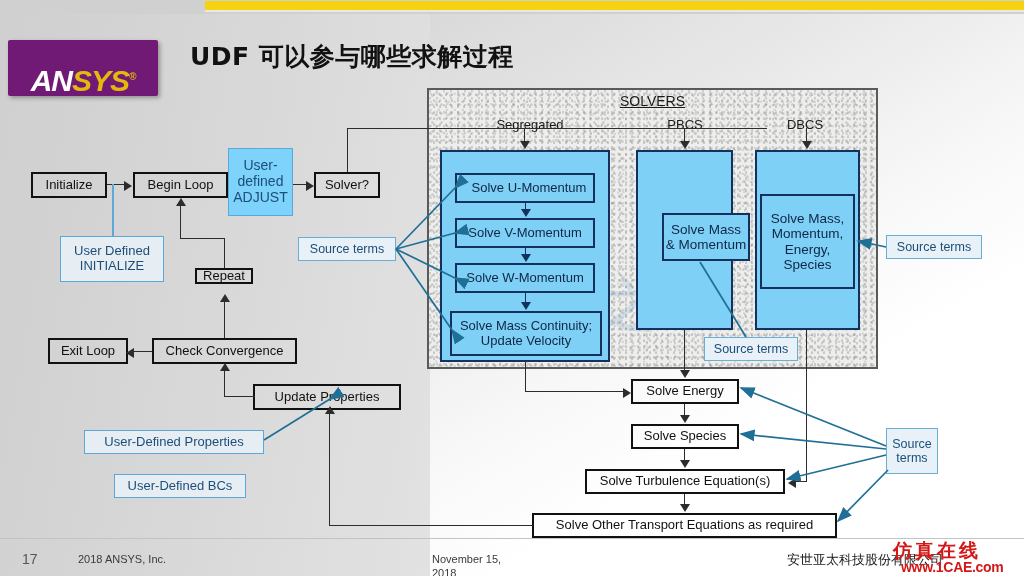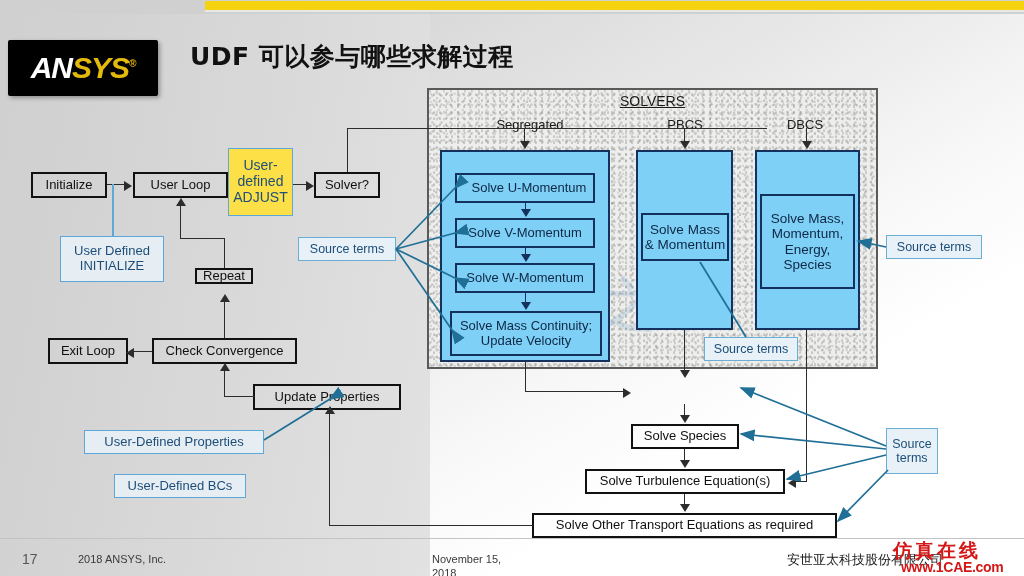--- a/index.html
+++ b/index.html
@@ -16,38 +16,38 @@
   .bg-base{position:absolute;left:0;top:0;width:1024px;height:576px;
     background:linear-gradient(150deg,#d4d4d4 0%,#d9d9d9 22%,#e9e9e9 44%,#f7f7f7 60%,#ffffff 74%,#ffffff 100%);}
   .bg-left-shade{position:absolute;left:0;top:0;width:430px;height:576px;
     background:linear-gradient(100deg,#cfcfcf 0%,#d6d6d6 40%,#dcdcdc 70%,#e2e2e2 100%);}
   .bg-topstrip{position:absolute;left:0;top:0;width:1024px;height:14px;background:#d0d0d0;}
   .yellow-bar{position:absolute;left:205px;top:1px;width:819px;height:9px;background:#f5d310;}
   .yellow-bar-sh{position:absolute;left:205px;top:10px;width:819px;height:2px;background:#e8e8e8;}
   .bottom-rule{position:absolute;left:0;top:538px;width:1024px;height:1px;background:#c3c3c3;}
 
   
-  .logo{position:absolute;left:8px;top:40px;width:150px;height:56px;background:#000000;
+  .logo{position:absolute;left:8px;top:40px;width:150px;height:56px;background:#701a75;
     border-radius:2px;box-shadow:2px 2px 4px rgba(0,0,0,.32);
-    display:flex;align-items:center;justify-content:center;}
+    display:flex;align-items:flex-end;justify-content:center;}
   .logo-text{font-family:"Liberation Sans","DejaVu Sans",sans-serif;font-weight:bold;
     font-size:30px;letter-spacing:-1px;line-height:1;font-style:italic;}
   .logo-an{color:#ffffff;}
   .logo-sys{color:#e3b90b;}
   .logo-reg{color:#e3b90b;font-size:10px;vertical-align:super;}
 
   .title{position:absolute;left:190px;top:40px;font-size:25px;font-weight:bold;color:#111;
     font-family:"DejaVu Sans","Liberation Sans",sans-serif;letter-spacing:.5px;white-space:nowrap;}
 
   
   .node{position:absolute;box-sizing:border-box;display:flex;align-items:center;justify-content:center;
     text-align:center;line-height:1.12;}
   .blk{border:2px solid #111;background:transparent;color:#111;font-size:13px;}
   .udf{border:1.5px solid #5da8d8;background:#e7eef3;color:#1d4e7a;font-size:13px;}
-  .udf-b{border:1.5px solid #5da8d8;background:#fde047;color:#1d4e7a;font-size:14px;}
+  .udf-b{border:1.5px solid #5da8d8;background:#7dd3fc;color:#1d4e7a;font-size:14px;}
   .sol-outer{border:2px solid #13315c;background:#7fd0f7;}
   .sol-inner{border:2px solid #13315c;background:#7fd0f7;color:#0d2744;font-size:13px;}
   .src{border:1.5px solid #6aaed4;background:#e7f1f7;color:#1d4e7a;font-size:12.5px;}
 
   
   .solvers-panel{position:absolute;left:427px;top:88px;width:451px;height:281px;
     box-sizing:border-box;border:2px solid #5a5a5a;
     background-color:#eeeeec;
     background-image:
       radial-gradient(circle at 12% 18%, rgba(130,130,130,.30) 0 1px, transparent 1.6px),
@@ -120,43 +120,44 @@
   <div class="node sol-outer" style="left:440px;top:150px;width:170px;height:212px;"></div>
   <div class="node sol-outer" style="left:636px;top:150px;width:97px;height:180px;"></div>
   <div class="node sol-outer" style="left:755px;top:150px;width:105px;height:180px;"></div>
 
   <div class="node sol-inner" style="left:455px;top:173px;width:140px;height:30px;padding-left:8px;">Solve U-Momentum</div>
   <div class="node sol-inner" style="left:455px;top:218px;width:140px;height:30px;">Solve V-Momentum</div>
   <div class="node sol-inner" style="left:455px;top:263px;width:140px;height:30px;">Solve W-Momentum</div>
   <div class="node sol-inner" style="left:450px;top:311px;width:152px;height:45px;white-space:pre-line;">Solve Mass Continuity;
 Update Velocity</div>
 
-  <div class="node sol-inner" style="left:641px;top:213px;width:88px;height:48px;white-space:pre-line;font-size:13.5px;">Solve Mass
+  <div class="node sol-inner" style="left:662px;top:213px;width:88px;height:48px;white-space:pre-line;font-size:13.5px;">Solve Mass
 &amp; Momentum</div>
 
   <div class="node sol-inner" style="left:760px;top:194px;width:95px;height:95px;white-space:pre-line;font-size:13.5px;">Solve Mass,
 Momentum,
 Energy,
 Species</div>
 
   <div class="node blk" style="left:31px;top:172px;width:76px;height:26px;">Initialize</div>
-  <div class="node blk" style="left:133px;top:172px;width:95px;height:26px;">User Loop</div>
+  <div class="node blk" style="left:133px;top:172px;width:95px;height:26px;">Begin Loop</div>
   <div class="node udf-b" style="left:228px;top:148px;width:65px;height:68px;white-space:pre-line;">User-
 defined
 ADJUST</div>
   <div class="node blk" style="left:314px;top:172px;width:66px;height:26px;">Solver?</div>
   <div class="node udf" style="left:60px;top:236px;width:104px;height:46px;white-space:pre-line;">User Defined
 INITIALIZE</div>
   <div class="node blk" style="left:195px;top:268px;width:58px;height:16px;">Repeat</div>
   <div class="node blk" style="left:48px;top:338px;width:80px;height:26px;">Exit Loop</div>
   <div class="node blk" style="left:253px;top:384px;width:148px;height:26px;">Update Properties</div>
   <div class="node blk" style="left:152px;top:338px;width:145px;height:26px;">Check Convergence</div>
   <div class="node udf" style="left:84px;top:430px;width:180px;height:24px;">User-Defined Properties</div>
   <div class="node udf" style="left:114px;top:474px;width:132px;height:24px;">User-Defined BCs</div>
 
+  <div class="node blk" style="left:631px;top:379px;width:108px;height:25px;">Solve Energy</div>
   <div class="node blk" style="left:631px;top:424px;width:108px;height:25px;">Solve Species</div>
   <div class="node blk" style="left:585px;top:469px;width:200px;height:25px;">Solve Turbulence Equation(s)</div>
   <div class="node blk" style="left:532px;top:513px;width:305px;height:25px;">Solve Other Transport Equations as required</div>
 
   <div class="node src" style="left:298px;top:237px;width:98px;height:24px;">Source terms</div>
   <div class="node src" style="left:704px;top:337px;width:94px;height:24px;">Source terms</div>
   <div class="node src" style="left:886px;top:235px;width:96px;height:24px;">Source terms</div>
   <div class="node src" style="left:886px;top:428px;width:52px;height:46px;white-space:pre-line;">Source
 terms</div>
 

